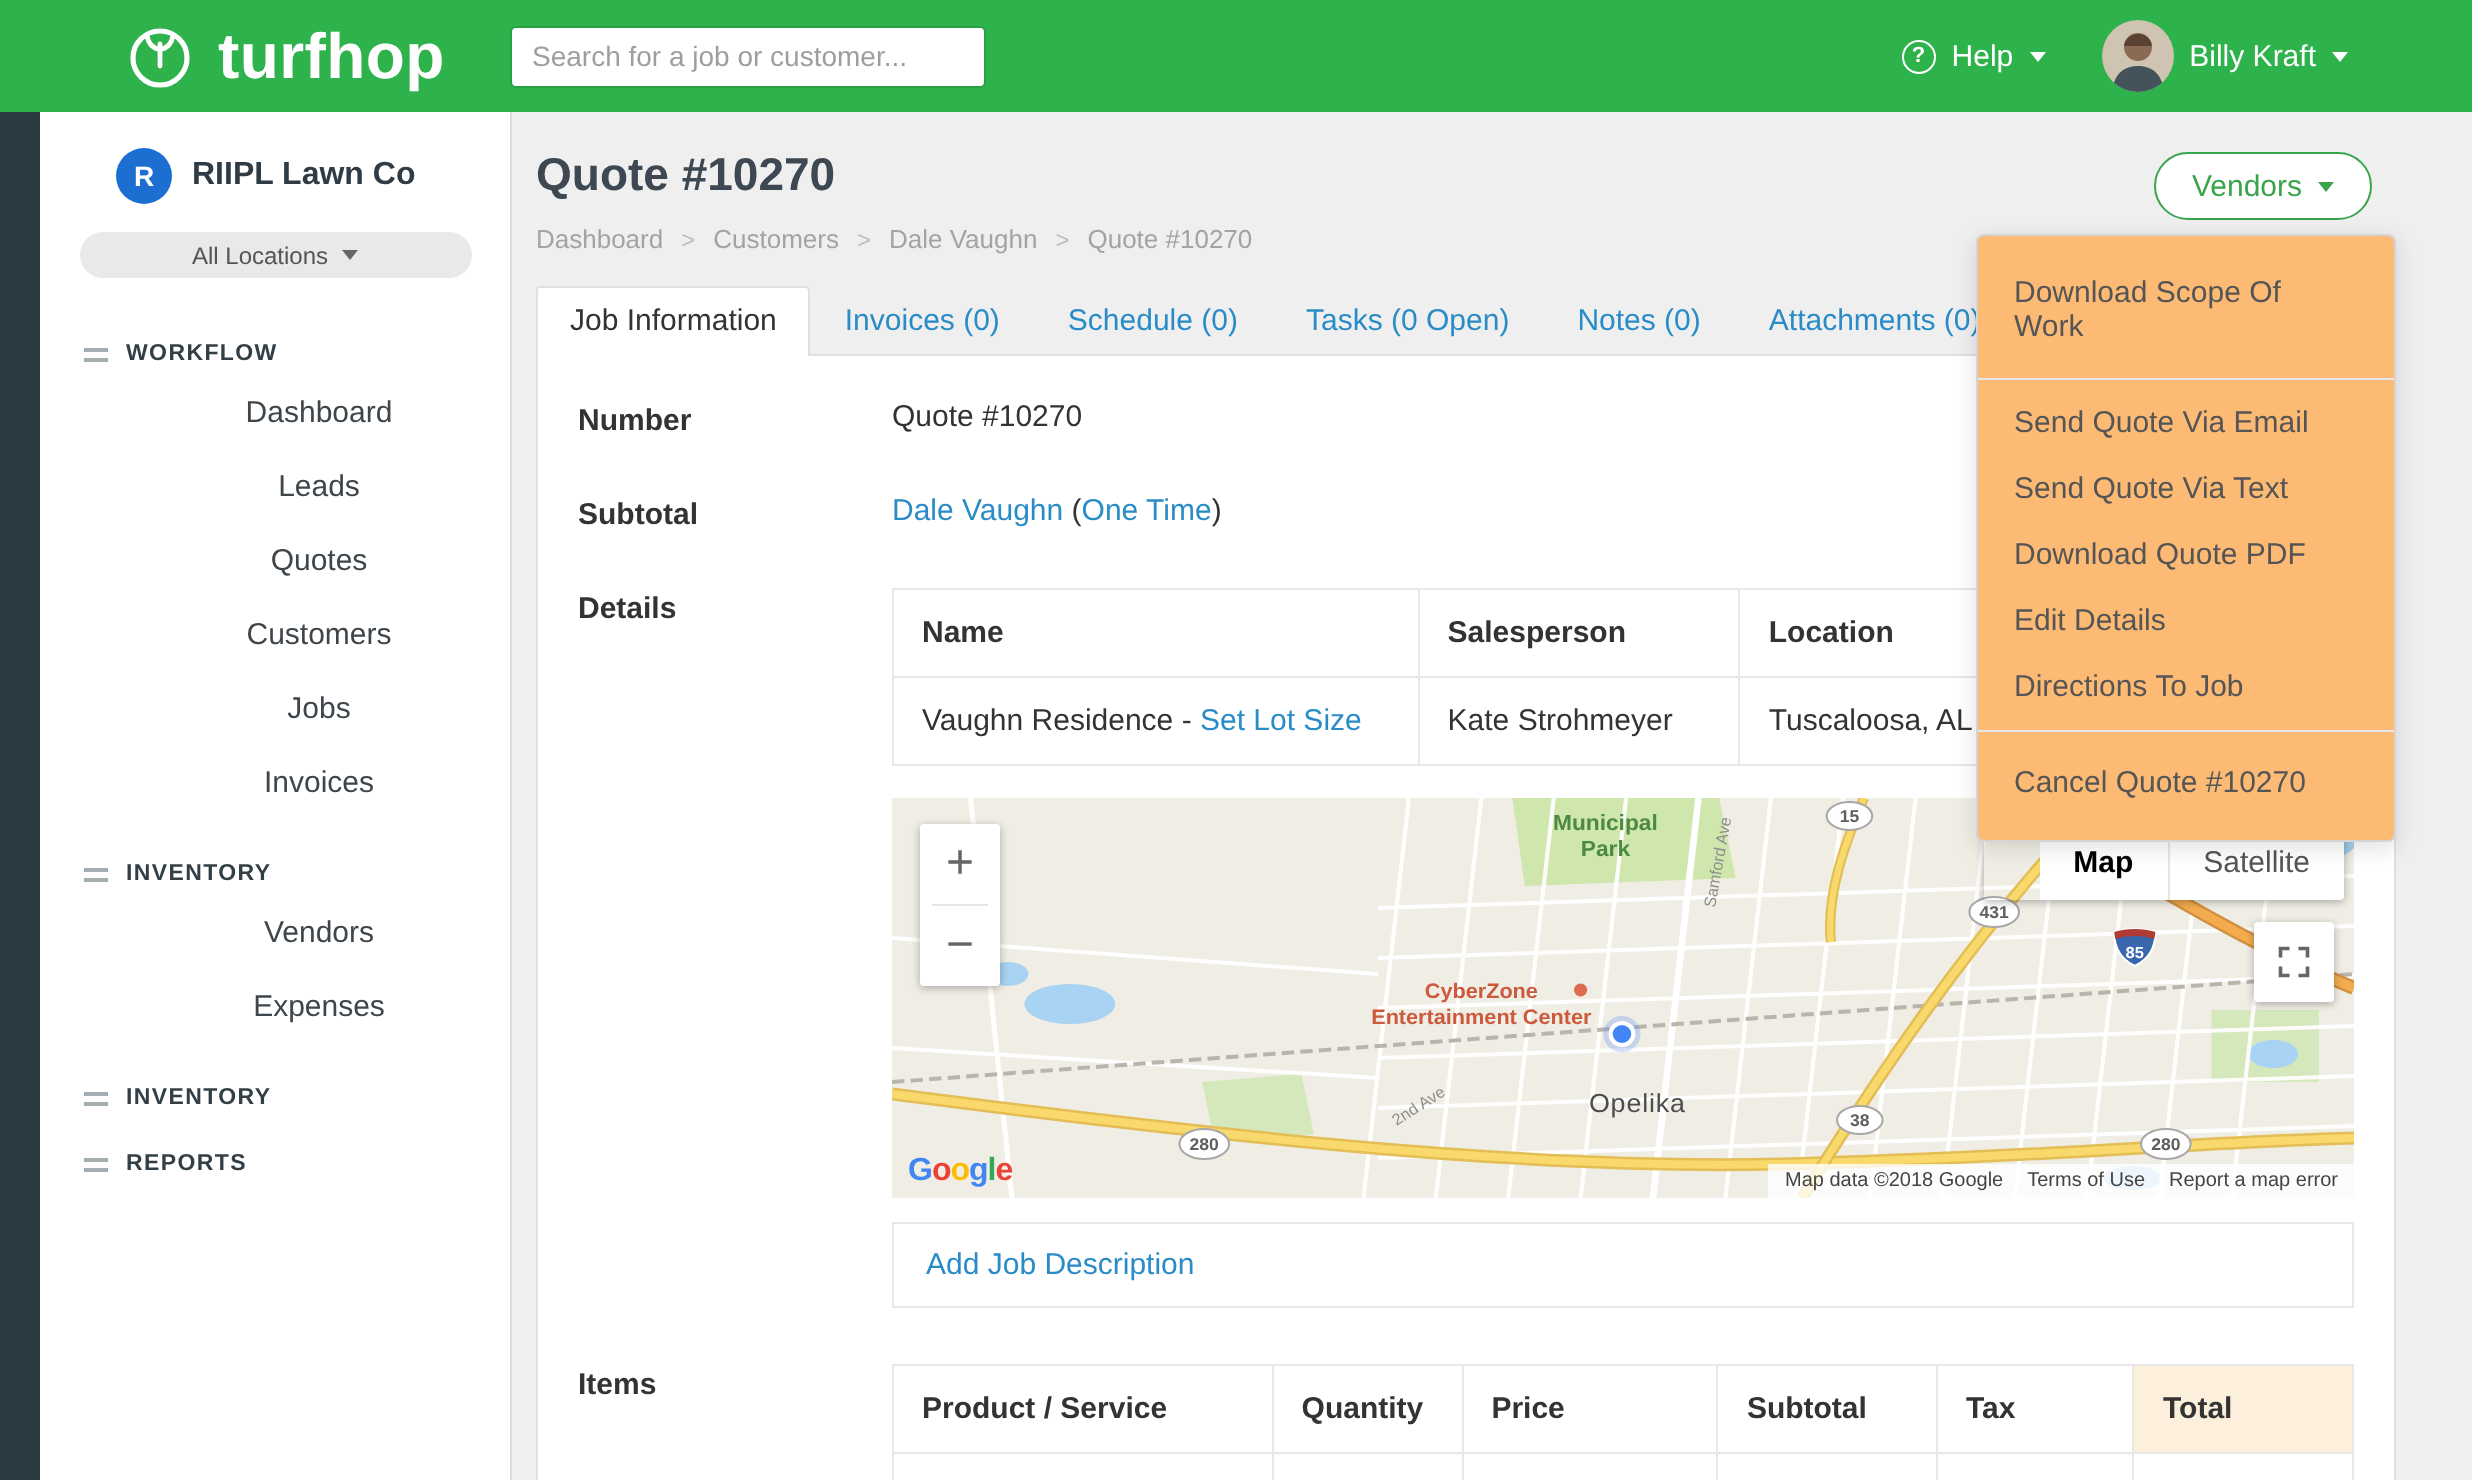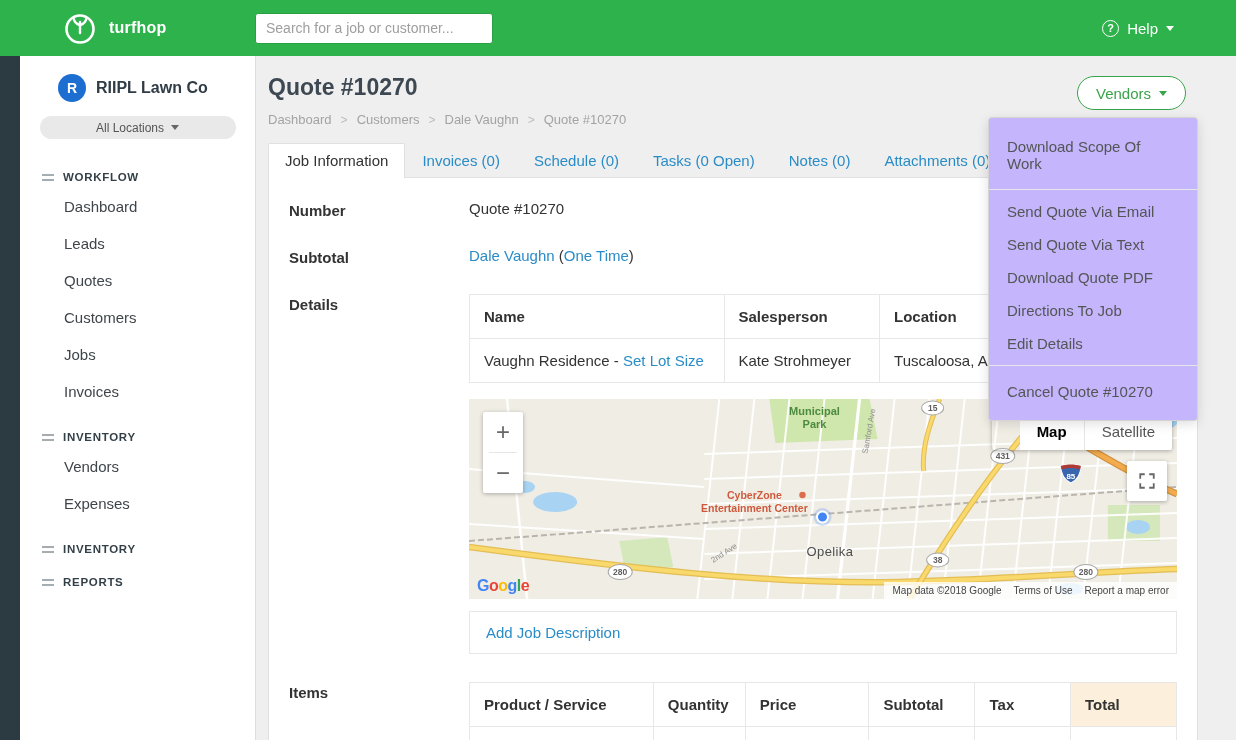--- a/index.html
+++ b/index.html
@@ -3,63 +3,63 @@
 <meta charset="utf-8">
 <style>
   * { box-sizing: border-box; margin:0; padding:0; }
   html,body { width:1236px; height:740px; overflow:hidden; }
   body { font-family:"Liberation Sans", sans-serif; background:#efefef; position:relative; }
   a { text-decoration:none; cursor:pointer; }
 
   
   .topbar { position:absolute; top:0; left:0; right:0; height:56px; background:#2eb24b; display:flex; align-items:center; z-index:50; }
   .brand { width:255px; display:flex; align-items:center; gap:9px; padding-left:60px; cursor:pointer; }
-  .logo-text { color:#fff; font-size:16px; font-weight:bold; letter-spacing:0.2px; }
+  .logo-text { color:#fff; font-size:32px; font-weight:bold; letter-spacing:0.2px; }
   .search { width:238px; height:31px; border:1px solid #28a043; border-radius:3px; padding:0 10px; font-size:14px; font-family:inherit; color:#333; outline:none; }
   .search::placeholder { color:#9e9e9e; }
   .top-right { margin-left:auto; display:flex; align-items:center; gap:28px; padding-right:62px; color:#fff; font-size:15px; }
   .help, .user { display:flex; align-items:center; gap:8px; cursor:pointer; }
   .help-circ { width:17px; height:17px; border:1.5px solid #fff; border-radius:50%; display:flex; align-items:center; justify-content:center; font-size:11px; font-weight:bold; }
   .avatar { width:36px; height:36px; border-radius:50%; overflow:hidden; display:block; }
   .caret { display:inline-block; width:0; height:0; border-left:4px solid transparent; border-right:4px solid transparent; border-top:5px solid currentColor; }
 
   
   .sidebar { position:absolute; top:56px; left:0; bottom:0; width:256px; background:#fff; border-right:1px solid #ddd; }
   .rail { position:absolute; left:0; top:0; bottom:0; width:20px; background:#2c3a41; }
   .side-inner { position:absolute; left:20px; right:0; top:0; bottom:0; padding-top:18px; overflow:hidden; }
   .company { display:flex; align-items:center; gap:10px; padding-left:38px; cursor:pointer; }
   .company-badge { width:28px; height:28px; border-radius:50%; background:#1c6fd1; color:#fff; font-size:14px; font-weight:bold; display:flex; align-items:center; justify-content:center; }
   .company-name { font-size:16px; font-weight:bold; color:#2f3b45; }
   .locations { width:196px; height:23px; background:#e9e9e9; border-radius:14px; margin:14px auto 0; display:flex; align-items:center; justify-content:center; gap:7px; font-size:12px; color:#555; cursor:pointer; }
-  .nav-section { margin-top:21px; }
+  .nav-section { margin-top:21px;text-align:center; }
   .nav-section:first-of-type { margin-top:32px; }
   .nav-header { display:flex; align-items:center; gap:9px; padding-left:22px; font-size:11.5px; font-weight:bold; color:#333f47; letter-spacing:0.7px; margin-bottom:5px; }
   .dash-icon { width:12px; height:7px; border-top:2px solid #a3adb2; border-bottom:2px solid #a3adb2; }
   .nav-item { display:block; padding:10px 0 10px 44px; font-size:15px; color:#3f464b; }
 
   
   .main { position:absolute; left:256px; top:56px; right:0; bottom:0; padding:16px 12px 0; }
   .page-head { position:relative; }
   .page-title { font-size:23px; font-weight:bold; color:#3d4852; margin:2px 0 11px; }
   .breadcrumb { display:flex; align-items:center; gap:9px; font-size:13px; color:#a3a3a3; }
   .breadcrumb a { color:#a3a3a3; }
   .sep { color:#bcbcbc; font-size:12px; }
   .actions-btn { position:absolute; top:2px; right:38px; height:34px; padding:0 18px; display:flex; align-items:center; gap:8px; background:#fff; border:1px solid #3aa44b; border-radius:17px; color:#3aa44b; font-size:15px; font-family:inherit; cursor:pointer; }
 
-  .actions-menu { position:absolute; top:61px; right:38px; width:210px; background:#c4b5fd; border:1px solid #d4d4d4; border-radius:4px; box-shadow:0 3px 12px rgba(0,0,0,0.13); padding:8px 0; z-index:40; }
+  .actions-menu { position:absolute; top:61px; right:38px; width:210px; background:#fdba74; border:1px solid #d4d4d4; border-radius:4px; box-shadow:0 3px 12px rgba(0,0,0,0.13); padding:8px 0; z-index:40; }
   .menu-item { display:block; padding:8px 18px; font-size:15px; color:#555; }
   .menu-item.lg { padding:12px 18px; }
   .menu-divider { border-top:1px solid #e7e7e7; margin:5px 0; }
 
   .tabs { margin-top:16px; display:flex; align-items:flex-end; }
   .tab { padding:8px 16px; font-size:15px; color:#2a8cc7; border:1px solid transparent; border-bottom:none; }
   .tab.active { background:#fff; border-color:#e0e0e0; color:#333; border-radius:2px 2px 0 0; margin-bottom:-1px; padding-bottom:9px; position:relative; z-index:2; }
 
   .card { width:930px; background:#fff; border:1px solid #e0e0e0; padding:22px 20px; min-height:620px; }
-  .field-row { display:grid; grid-template-columns:157px 1fr; margin-bottom:28px;gap:23px; }
+  .field-row { display:grid; grid-template-columns:157px 1fr; margin-bottom:28px; }
   .field-label { font-size:15px; font-weight:bold; color:#333; padding-top:2px; }
   .field-value { font-size:15px; color:#333; }
   .link { color:#2a8cc7; }
 
   table { width:100%; border-collapse:collapse; }
   th, td { border:1px solid #e7e7e7; text-align:left; font-size:15px; color:#333; padding:13px 14px; }
   th { font-weight:bold; }
   .details-table .col-name { width:36%; } .details-table .col-sales { width:22%; } .details-table .col-loc { width:42%; }
   .td-loc { white-space:nowrap; overflow:hidden; }
 
@@ -104,20 +104,32 @@
     </svg>
     <span class="logo-text">turfhop</span>
   </div>
   <input class="search" type="text" placeholder="Search for a job or customer..." style="">
   <div class="top-right">
     <div class="help">
       <span class="help-circ">?</span>
       <span>Help</span>
       <i class="caret"></i>
     </div>
+    <div class="user">
+      <span class="avatar">
+        <svg viewBox="0 0 36 36" width="36" height="36">
+          <rect width="36" height="36" fill="#cfc4b2"></rect>
+          <circle cx="18" cy="13.5" r="7" fill="#8a6a52"></circle>
+          <path d="M18,7 a7,7 0 0 1 7,6 l-14,0 a7,7 0 0 1 7,-6 z" fill="#5a4232"></path>
+          <path d="M5,36 C6,26 12,23 18,23 C24,23 30,26 31,36 Z" fill="#43525b"></path>
+        </svg>
+      </span>
+      <span>Billy Kraft</span>
+      <i class="caret"></i>
+    </div>
   </div>
 </header>
 
 <aside class="sidebar">
   <div class="rail"></div>
   <div class="side-inner">
     <div class="company">
       <span class="company-badge">R</span>
       <span class="company-name">RIIPL Lawn Co</span>
     </div>
@@ -179,22 +191,22 @@
       <i class="caret"></i>
     </button>
   </div>
 
   <div class="actions-menu">
     <a class="menu-item lg">Download Scope Of Work</a>
     <div class="menu-divider"></div>
     <a class="menu-item">Send Quote Via Email</a>
     <a class="menu-item">Send Quote Via Text</a>
     <a class="menu-item">Download Quote PDF</a>
+    <a class="menu-item">Edit Details</a>
     <a class="menu-item">Directions To Job</a>
-    <a class="menu-item">Edit Details</a>
     <div class="menu-divider"></div>
     <a class="menu-item lg">Cancel Quote #10270</a>
   </div>
 
   <div class="tabs">
     <a class="tab active">Job Information</a>
     <a class="tab">Invoices (0)</a>
     <a class="tab">Schedule (0)</a>
     <a class="tab">Tasks (0 Open)</a>
     <a class="tab">Notes (0)</a>

